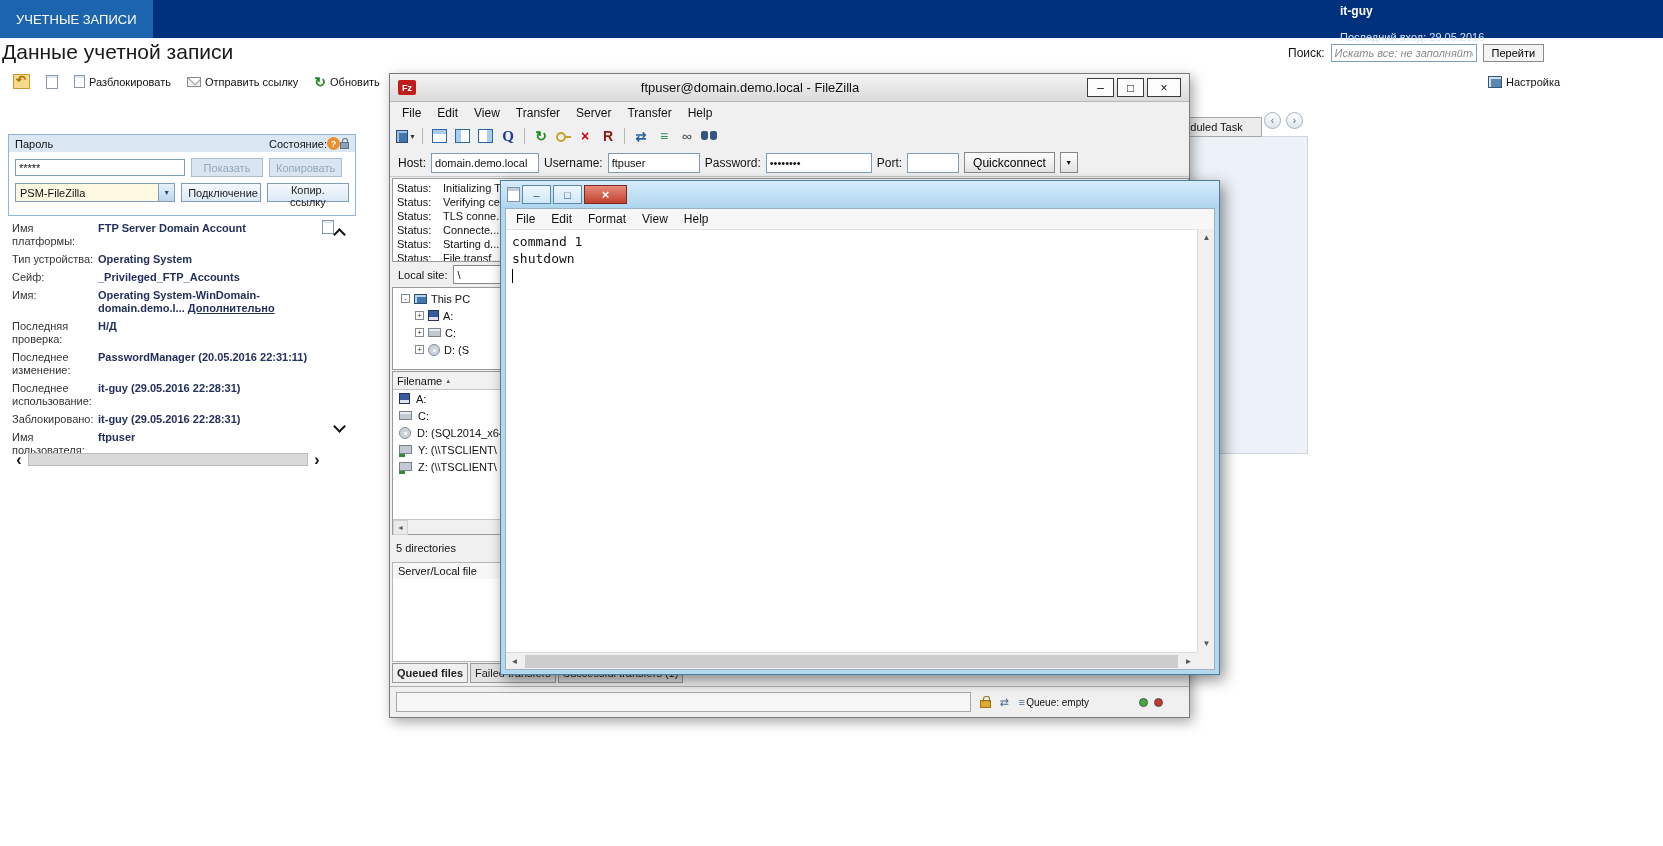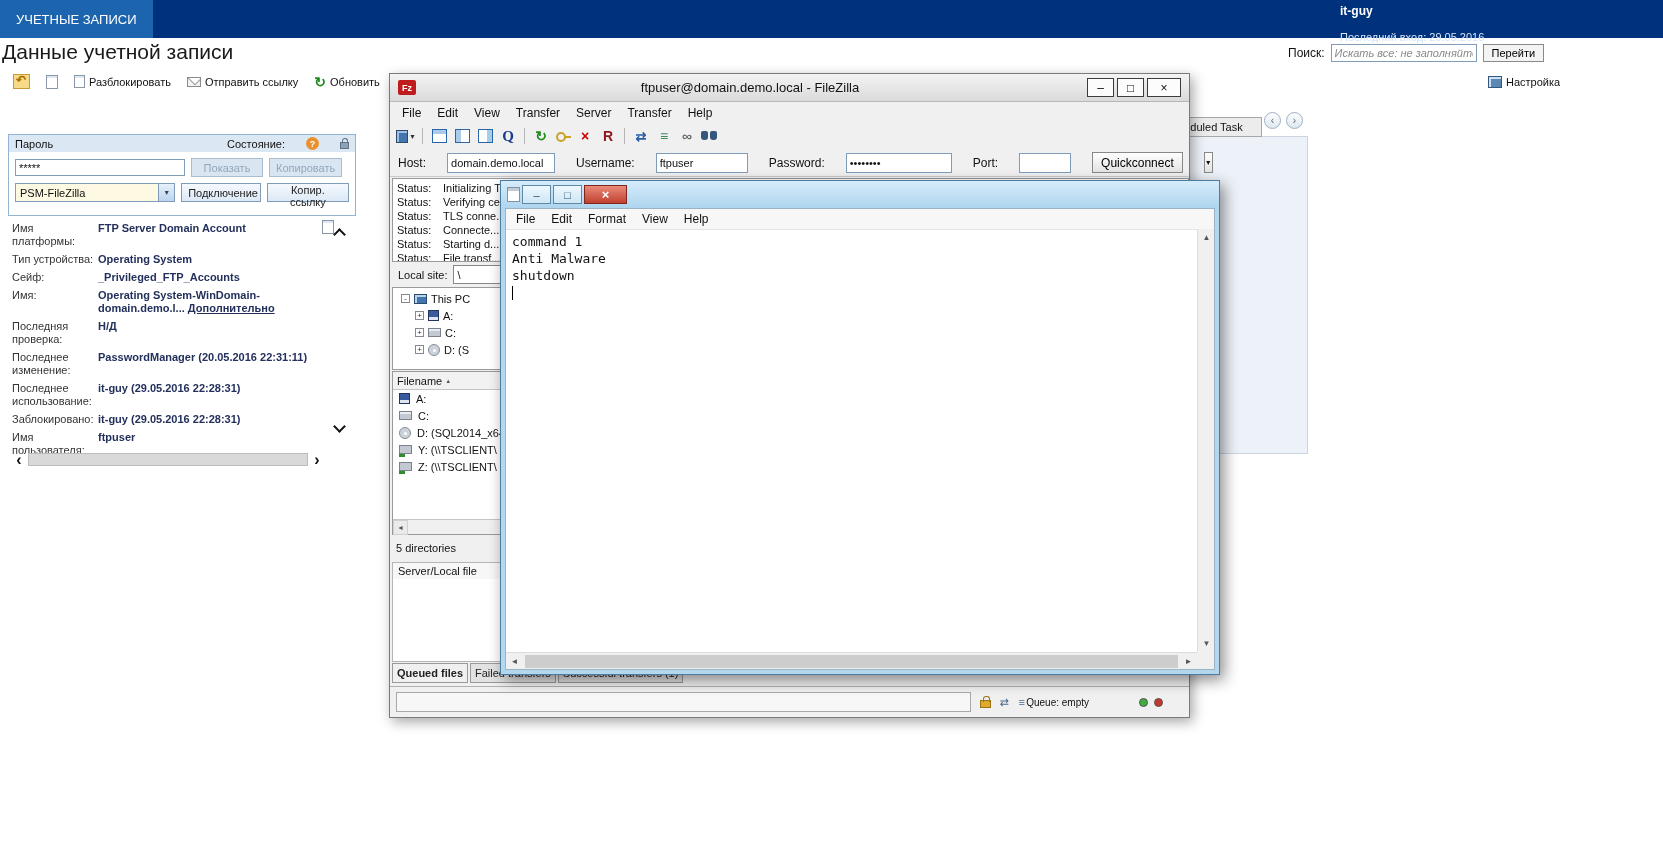--- a/index.html
+++ b/index.html
@@ -26,21 +26,21 @@
 .gold-arrow{width:17px;height:15px;background:#f7d98a;border:1px solid #c79b33;position:relative}
 .gold-arrow:after{content:"↶";position:absolute;left:2px;top:-2px;color:#a56f00;font-size:12px;font-weight:bold}
 .doc-ico{width:12px;height:14px;background:#fff;border:1px solid #8a97a8;box-shadow:inset 0 2px 0 #dfe7f0;display:inline-block}
 .env-ico{width:14px;height:10px;background:#f3f3f3;border:1px solid #8a8a8a;position:relative;overflow:hidden}
 .env-ico:before{content:"";position:absolute;left:1px;top:-7px;width:10px;height:10px;transform:rotate(45deg);border:1px solid #9a9a9a;background:#fff}
 .ref-glyph{color:#1f8c1f;font-weight:bold;font-size:14px;line-height:12px}
 
 .acct-panel{position:absolute;left:8px;top:134px;width:348px;height:344px}
 .pw-box{position:absolute;left:0;top:0;width:348px;height:82px;border:1px solid #93b5d5;background:#fff}
 .pw-head{height:17px;background:#dbe7f3;display:flex;justify-content:space-between;align-items:center;padding:0 6px;font-size:11px}
-.pw-state{display:flex;align-items:center;gap:21px}
+.pw-state{display:flex;align-items:center;gap:0}
 .q-ico{width:13px;height:13px;border-radius:50%;background:#e8912d;color:#fff;font-size:9px;font-weight:bold;display:flex;align-items:center;justify-content:center}
 .lk-ico{width:9px;height:7px;background:#8fa3b8;border:1px solid #5f7186;position:relative;margin-top:4px}
 .lk-ico:before{content:"";position:absolute;left:1px;top:-5px;width:4px;height:4px;border:1px solid #5f7186;border-bottom:none;border-radius:3px 3px 0 0}
 .pw-row{display:flex;align-items:center;gap:6px;margin:6px;height:19px}
 .pw-input{width:170px;height:17px}
 .pbtn{height:19px;font-size:11px;padding:0 6px;border:1px solid #7f9db9;background:linear-gradient(#f5f9fd,#dce9f6);color:#222;min-width:72px;cursor:pointer}
 .pbtn.disabled{background:#d9e5f1;color:#93a7bb;border-color:#aabccd}
 .combo{width:170px;height:19px;border:1px solid #7f9db9;background:#fdf9e3;font-size:11px;display:flex;align-items:center;justify-content:space-between;padding-left:4px;cursor:pointer}
 .combo-arrow{width:16px;height:17px;background:linear-gradient(#e8f1fb,#bcd4ec);border-left:1px solid #7f9db9;font-size:7px;display:flex;align-items:center;justify-content:center;color:#2a4a6a}
 .details{position:absolute;left:4px;top:88px;width:318px}
@@ -85,21 +85,21 @@
 .c-r{color:#8c1a1a;font-size:14px}
 .c-cmp{color:#2a5fa8}
 .c-list{color:#3a8c5f;font-size:14px}
 .c-inf{color:#666;font-size:14px}
 .key-ico{position:relative;width:18px;height:16px;cursor:pointer}
 .key-ico:before{content:"";position:absolute;left:2px;top:4px;width:6px;height:6px;border:2px solid #c9a227;border-radius:50%}
 .key-ico:after{content:"";position:absolute;left:11px;top:8px;width:6px;height:2px;background:#c9a227}
 .bino{position:relative;width:18px;height:14px;cursor:pointer}
 .bino:before,.bino:after{content:"";position:absolute;top:2px;width:7px;height:9px;background:#35567c;border-radius:2px 2px 3px 3px}
 .bino:before{left:1px}.bino:after{right:1px}
-.fz-qc{position:absolute;left:0;top:75px;right:0;height:28px;display:flex;align-items:center;padding:0 8px;gap:21px;font-size:12px;border-bottom:1px solid #c9c9c9}
+.fz-qc{position:absolute;left:0;top:75px;right:0;height:28px;display:flex;align-items:center;padding:0 8px;gap:5px;font-size:12px;border-bottom:1px solid #c9c9c9}
 .qc-host{width:108px;height:20px}
 .qc-user{width:92px;height:20px}
 .qc-pass{width:106px;height:20px}
 .qc-port{width:52px;height:20px}
 .qbtn{height:21px;border:1px solid #888;background:linear-gradient(#fefefe,#e3e3e3);font-size:12px;padding:0 8px;cursor:pointer}
 .qdd{width:18px;height:21px;border:1px solid #888;background:linear-gradient(#fefefe,#e3e3e3);display:flex;align-items:center;justify-content:center;font-size:7px;cursor:pointer}
 .fz-log{position:absolute;left:2px;top:104px;width:797px;height:84px;background:#fff;border:1px solid #9a9a9a;font-size:11px;line-height:14px;padding:2px 4px;overflow:hidden}
 .log-type{display:inline-block;width:46px}
 .fz-localbar{position:absolute;left:2px;top:190px;height:21px;display:flex;align-items:center;gap:5px;font-size:11px;padding-left:6px}
 .fz-combo{width:330px;height:19px;border:1px solid #888;background:#fff;display:flex;justify-content:space-between;align-items:center;padding-left:4px;font-size:11px;cursor:pointer}
@@ -441,21 +441,20 @@
   <div class="np-client">
     <div class="np-menubar">
       <span class="menu-item">File</span>
       <span class="menu-item">Edit</span>
       <span class="menu-item">Format</span>
       <span class="menu-item">View</span>
       <span class="menu-item">Help</span>
     </div>
     <div class="np-text">
       <div>command 1</div>
-      <div>Anti Malware</div>
       <div>shutdown</div>
       <div><span class="caret"></span></div>
     </div>
     <div class="np-vscroll">
       <span class="sarr17">▲</span>
       <span class="sarr17">▼</span>
     </div>
     <div class="np-hscroll">
       <span class="sarr17">◄</span>
       <span class="hthumb"></span>

